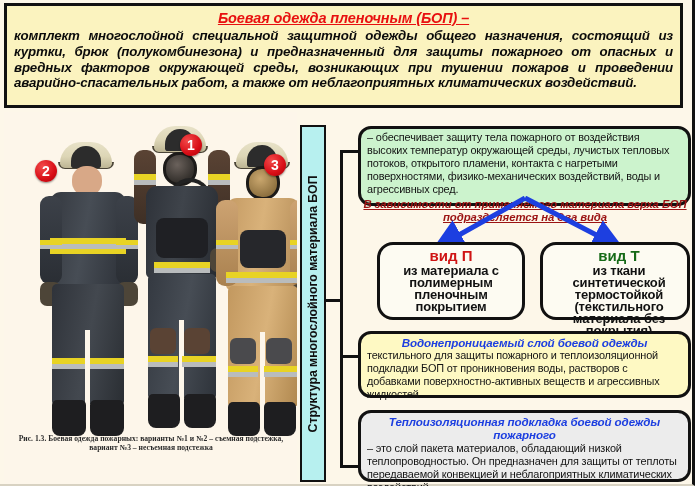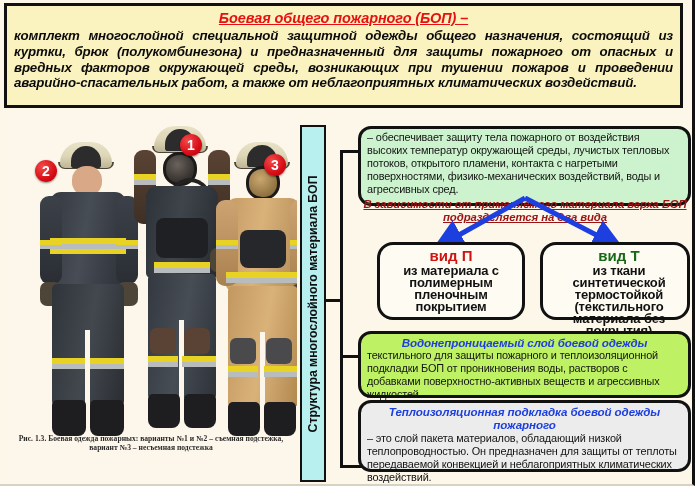--- a/index.html
+++ b/index.html
@@ -301,37 +301,37 @@
     color: #111;
     letter-spacing: -0.15px;
   }
   #box-type-p { left: 377px; top: 242px; width: 148px; height: 78px; }
   #box-type-p .tname { color: #cf1414; }
   #box-type-t { left: 540px; top: 242px; width: 150px; height: 78px; padding-left: 11px; }
   #box-type-t .tname { color: #166a17; }
 
   #box-waterproof {
     left: 358px; top: 331px; width: 333px; height: 67px;
-    background: #bef264;
+    background: #fef9c3;
   }
   #box-waterproof .ititle { color: #1d3fe0; }
 
   #box-thermal {
-    left: 358px; top: 400px; width: 333px; height: 72px;
+    left: 358px; top: 410px; width: 333px; height: 72px;
     background: #ececec;
   }
   #box-thermal .ititle { color: #1d3fe0; }
 </style>
 </head>
 <body>
 
 <div id="slide">
 
   <div id="header">
-    <span id="header-title">Боевая общего пожарного (БОП) –</span>
+    <span id="header-title">Боевая одежда пленочным (БОП) –</span>
     <span id="header-body">комплект многослойной специальной защитной одежды общего назначения, состоящий из куртки, брюк (полукомбинезона) и предназначенный для защиты пожарного от опасных и вредных факторов окружающей среды, возникающих при тушении пожаров и проведении аварийно-спасательных работ, а также от неблагоприятных климатических воздействий.</span>
   </div>
 
   <div id="photo-panel">
     <div id="photo-stage">
 
       <div class="ff" style="left:28px; top:22px; width:110px; height:300px;">
         <div class="brim" style="left:26px; top:28px;"></div>
         <div class="helmet" style="left:28px; top:8px;"></div>
         <div class="helmet-front" style="left:39px; top:12px;"></div>

